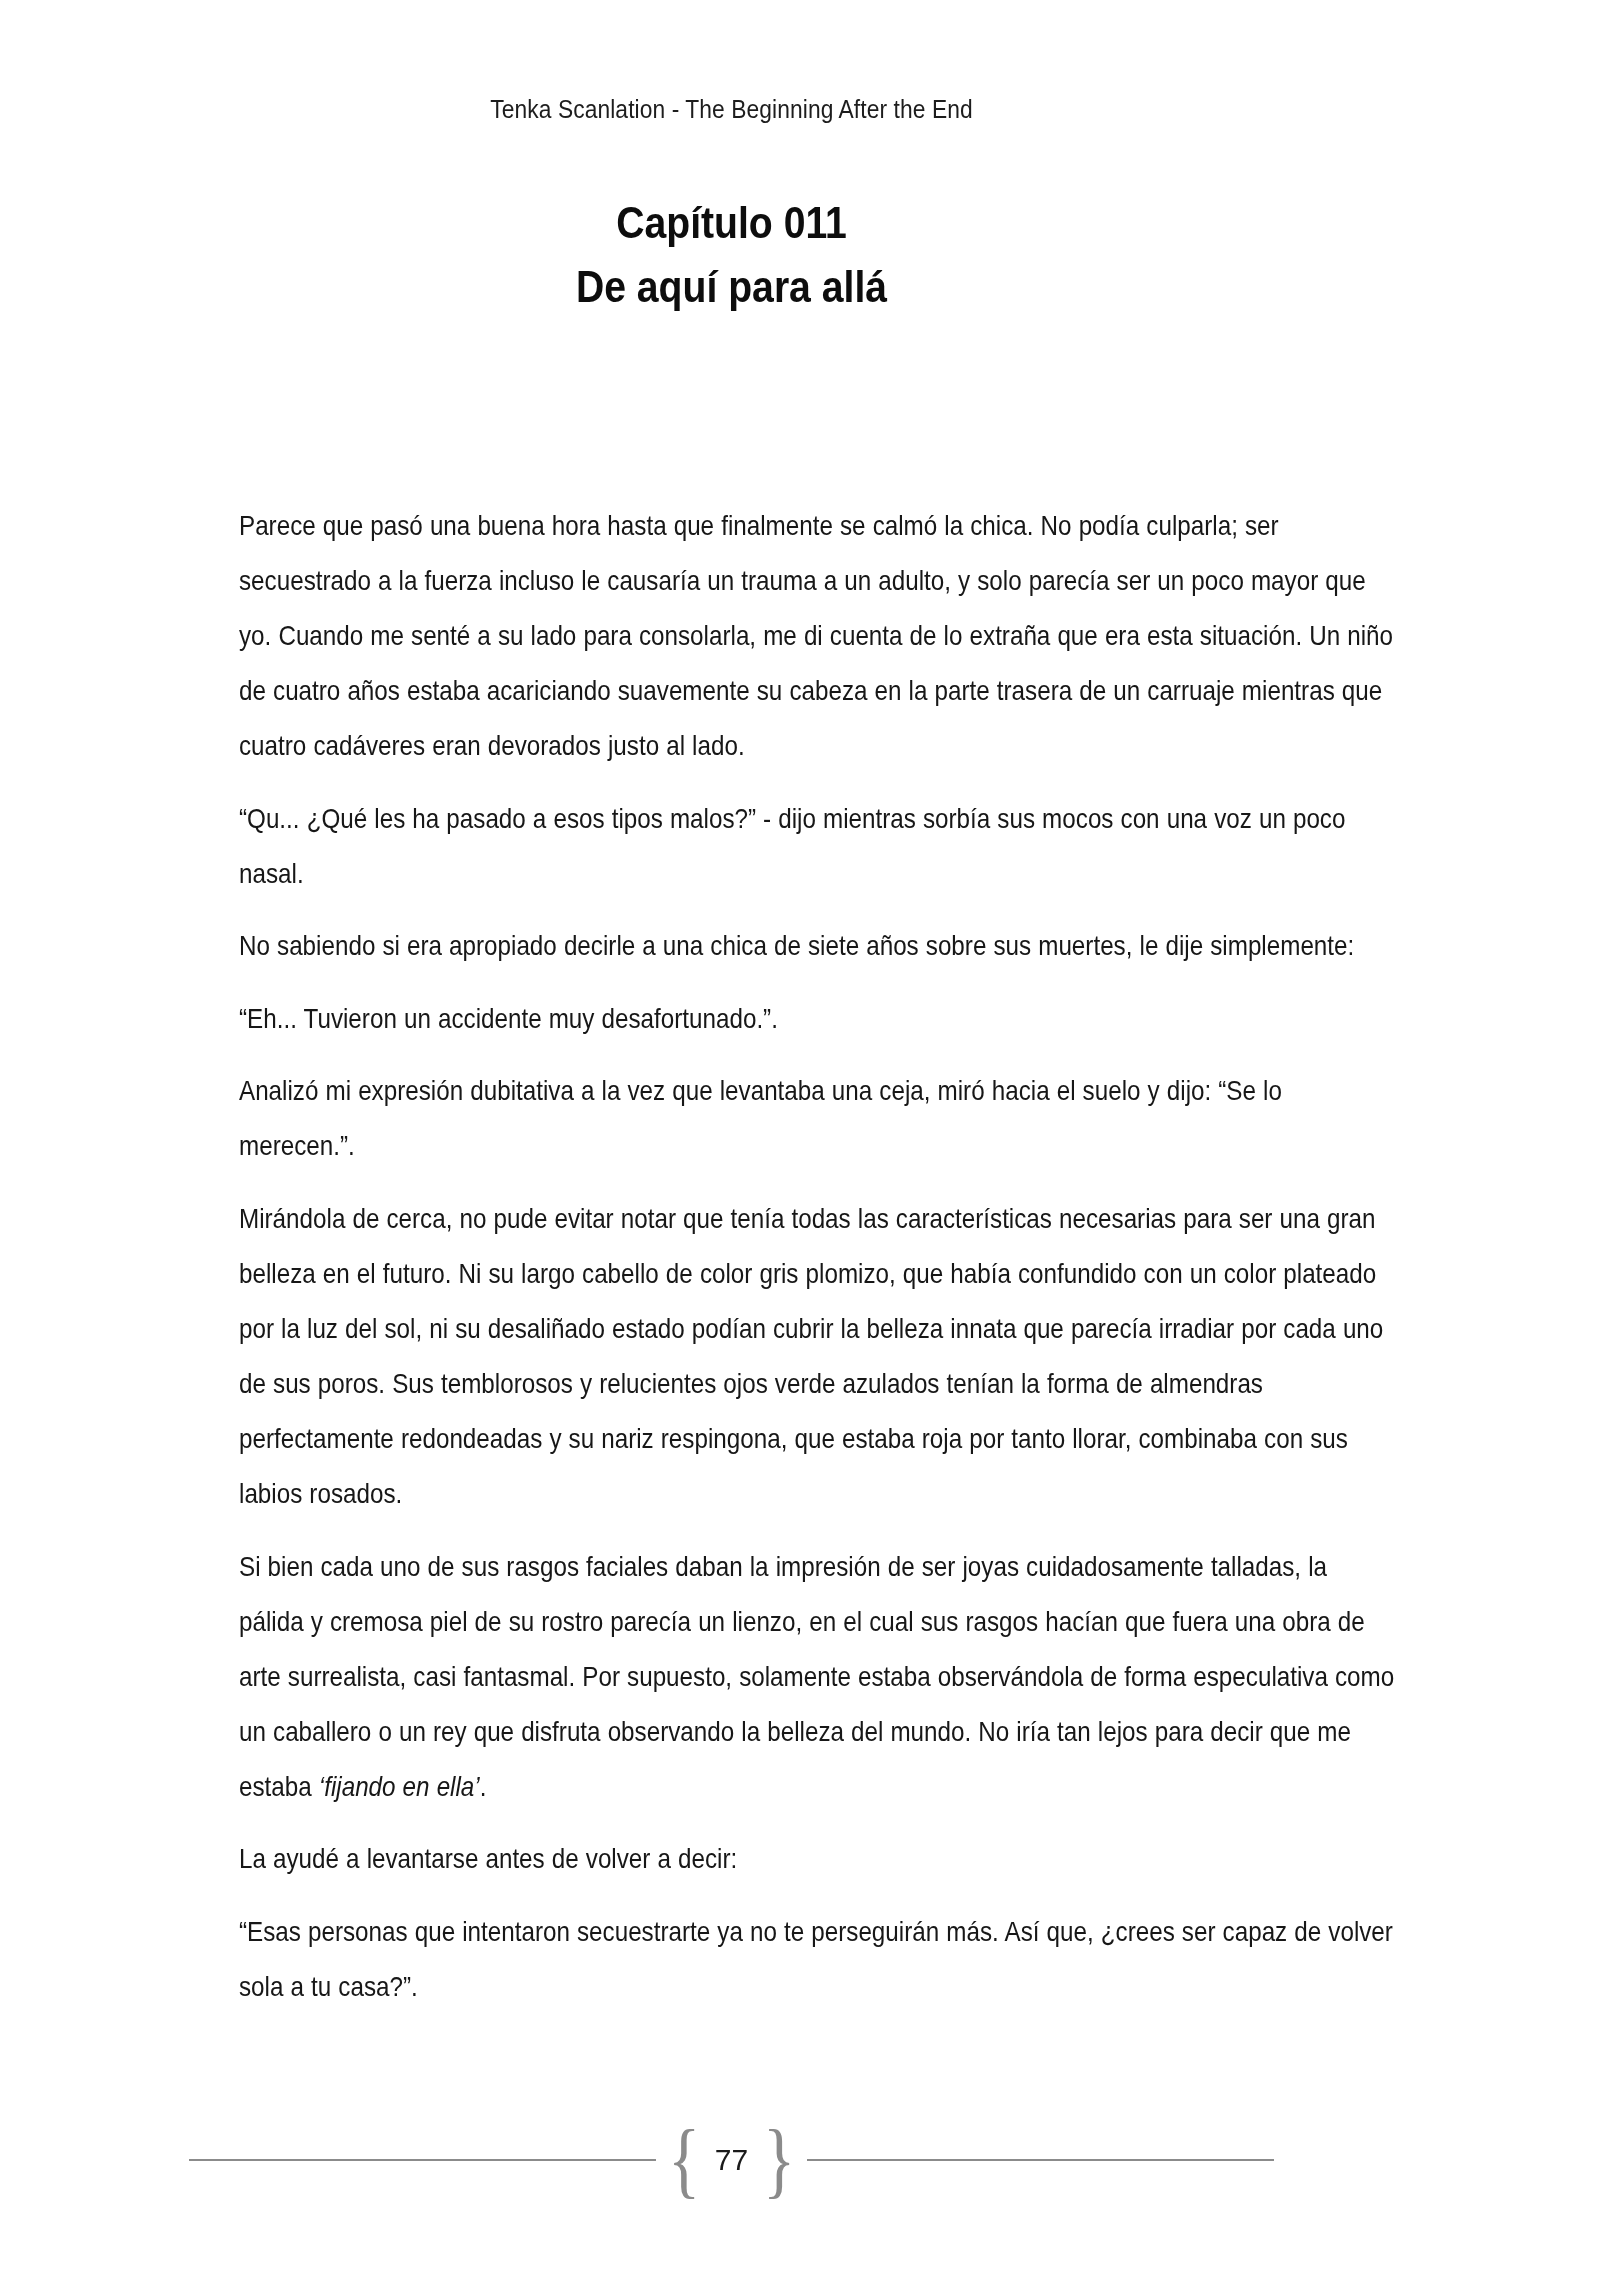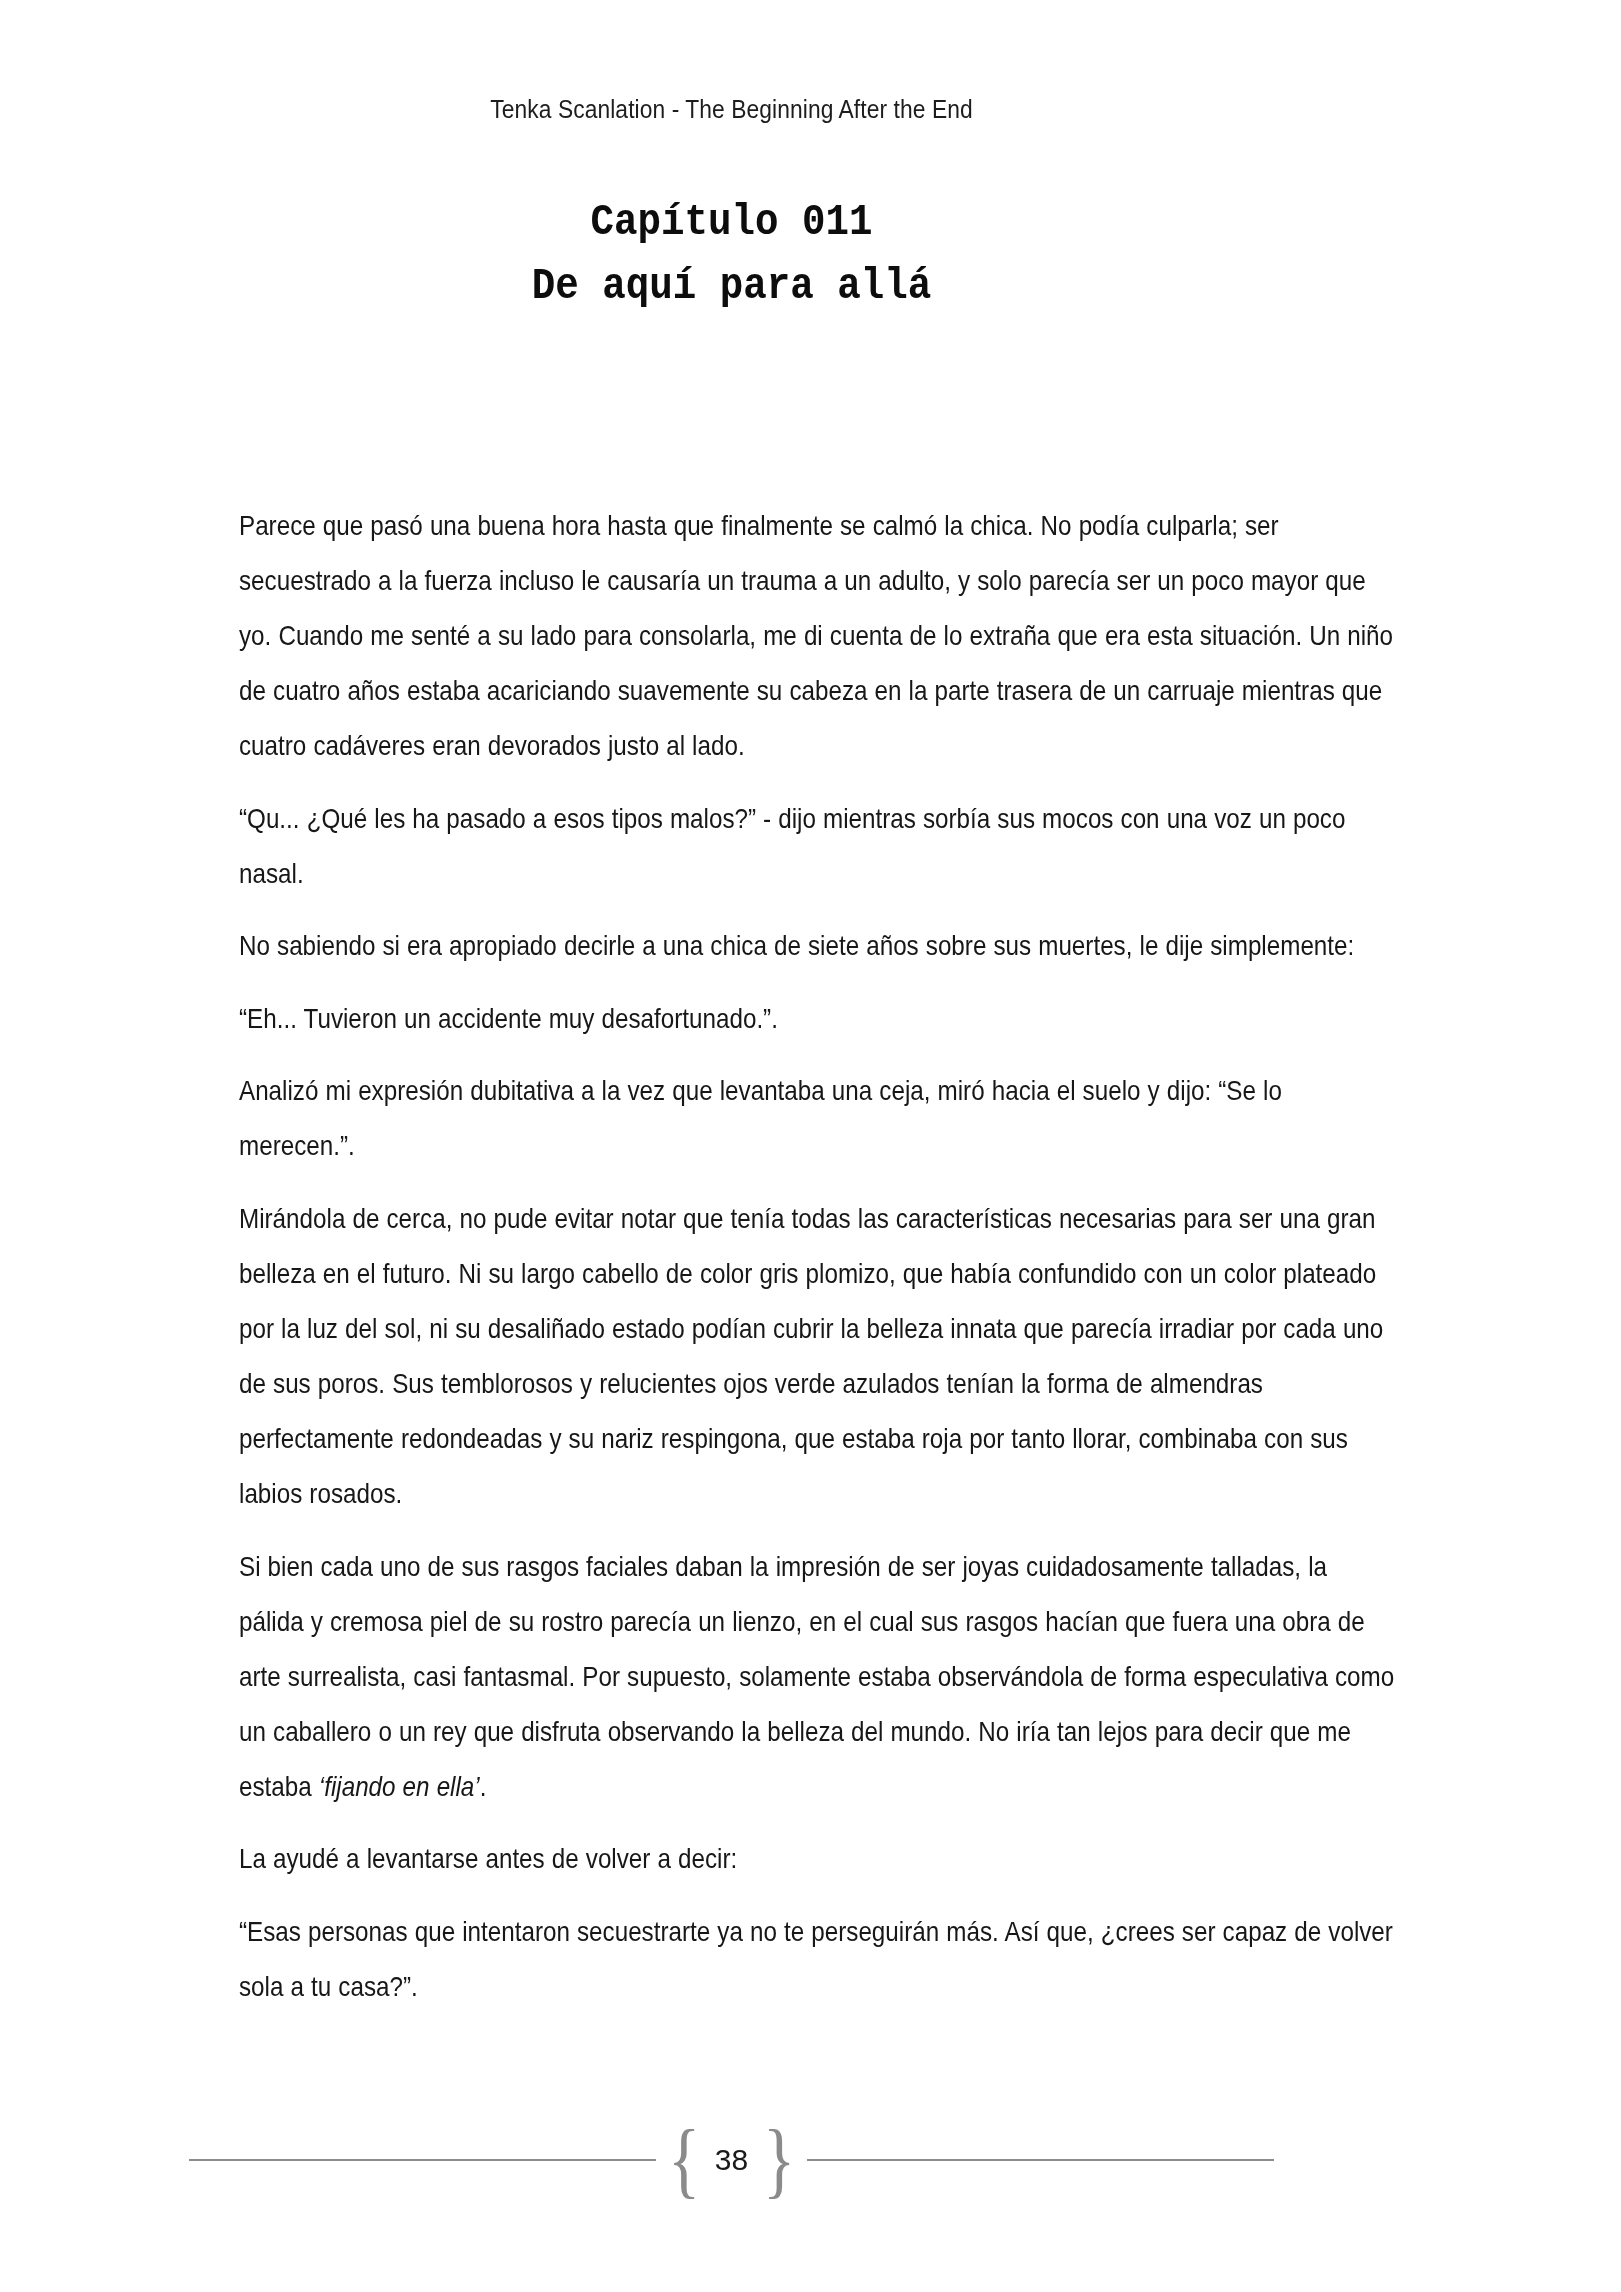--- a/index.html
+++ b/index.html
@@ -34,21 +34,20 @@
     transform-origin: center top;
   }
 
   
   .title-block {
     position: absolute;
     top: 191px;
     left: 0;
     right: 0;
     text-align: center;
-    font-family: Liberation Mono, monospace;
   }
 
   .chapter-number,
   .chapter-title {
     font-weight: bold;
     font-size: 45px;
     line-height: 1.42;
     color: #0d0d0d;
     transform: scaleX(0.87);
     transform-origin: center top;
@@ -144,20 +143,20 @@
     <p class="para">Mirándola de cerca, no pude evitar notar que tenía todas las características necesarias para ser una gran belleza en el futuro. Ni su largo cabello de color gris plomizo, que había confundido con un color plateado por la luz del sol, ni su desaliñado estado podían cubrir la belleza innata que parecía irradiar por cada uno de sus poros. Sus temblorosos y relucientes ojos verde azulados tenían la forma de almendras perfectamente redondeadas y su nariz respingona, que estaba roja por tanto llorar, combinaba con sus labios rosados.</p>
     <p class="para"><span>Si bien cada uno de sus rasgos faciales daban la impresión de ser joyas cuidadosamente talladas, la pálida y cremosa piel de su rostro parecía un lienzo, en el cual sus rasgos hacían que fuera una obra de arte surrealista, casi fantasmal. Por supuesto, solamente estaba observándola de forma especulativa como un caballero o un rey que disfruta observando la belleza del mundo. No iría tan lejos para decir que me estaba </span><em>‘fijando en ella’</em><span>.</span></p>
     <p class="para">La ayudé a levantarse antes de volver a decir:</p>
     <p class="para">“Esas personas que intentaron secuestrarte ya no te perseguirán más. Así que, ¿crees ser capaz de volver sola a tu casa?”.</p>
   </div>
 
   <div class="footer">
     <div class="footer-rule"></div>
     <div class="page-number-wrap">
       <span class="brace">{</span>
-      <span class="page-number">38</span>
+      <span class="page-number">77</span>
       <span class="brace">}</span>
     </div>
     <div class="footer-rule"></div>
   </div>
 
 </div>
 
 
 </body></html>

